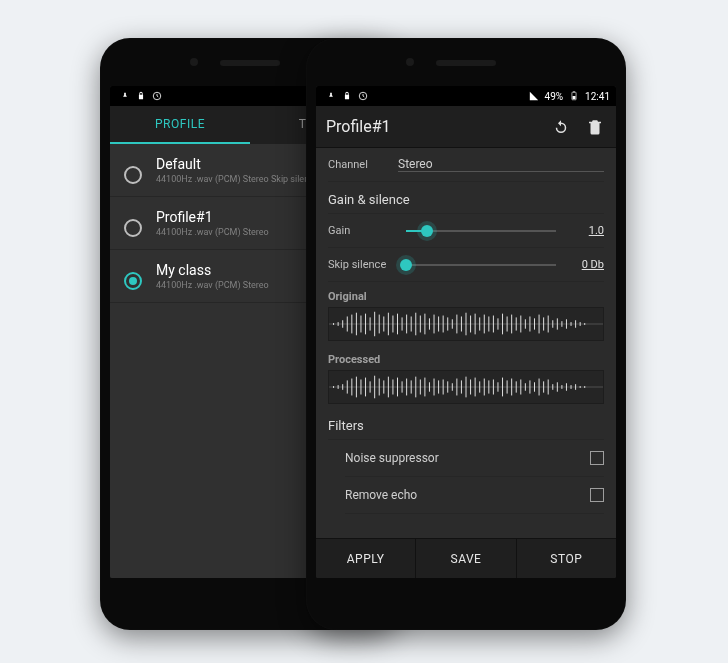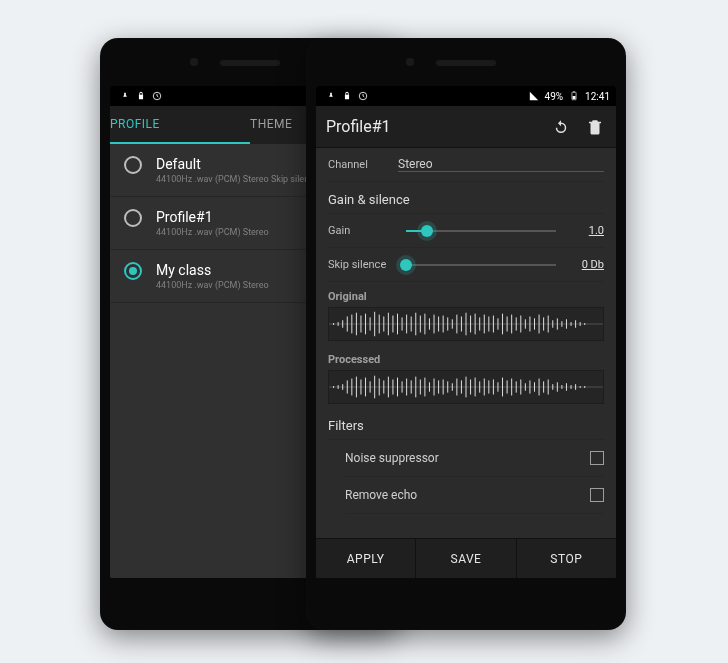--- a/index.html
+++ b/index.html
@@ -8,21 +8,21 @@
     background: #eef1f4;
     font-family: Roboto, Arial, sans-serif;
     position: relative;
     overflow: hidden;
   }
 
   
   .phone {
     position: absolute;
     background: #0a0a0a;
-    border-radius: 18px;
+    border-radius: 30px;
     box-shadow: 0 8px 28px rgba(0,0,0,0.45), inset 0 0 2px rgba(255,255,255,0.06);
     padding: 48px 10px 52px 10px;
   }
   .phone .speaker {
     position: absolute; top: 22px; left: 50%; transform: translateX(-50%);
     width: 60px; height: 6px; background: #1a1a1a; border-radius: 3px;
   }
   .phone .camera {
     position: absolute; top: 20px; left: calc(50% - 60px);
     width: 8px; height: 8px; background: #1a1a1a; border-radius: 50%;
@@ -48,28 +48,28 @@
   .statusbar .left { display:flex; gap:6px; margin-right:auto; padding-left:4px;}
   .statusbar svg, .statusbar .glyph { width:10px; height:10px; display:block; }
 
   
   .tabs {
     display: flex; height: 38px; background: #1f1f1f;
     font-size: 12px; letter-spacing: 0.5px;
     color: #9e9e9e;
   }
   .tab {
-    flex:1; display:flex; align-items:center; justify-content:flex-start;
+    flex:1; display:flex; align-items:center; justify-content:center;
     border-bottom: 2px solid transparent;
   }
   .tab.active { color: #2ec7c0; border-bottom-color: #2ec7c0; }
 
   .profile-list { flex:1; background:#303030; }
   .profile-row {
-    display:flex; align-items:flex-start; gap:14px;
+    display:flex; align-items:flex-end; gap:14px;
     padding: 12px 14px;
     border-bottom: 1px solid #262626;
   }
   .radio {
     width:18px; height:18px; border:2px solid #bdbdbd; border-radius:50%;
     display:flex; align-items:center; justify-content:center;
     flex-shrink:0;
   }
   .radio.selected { border-color:#2ec7c0; }
   .radio.selected::after { content:""; width:8px; height:8px; background:#2ec7c0; border-radius:50%; }

